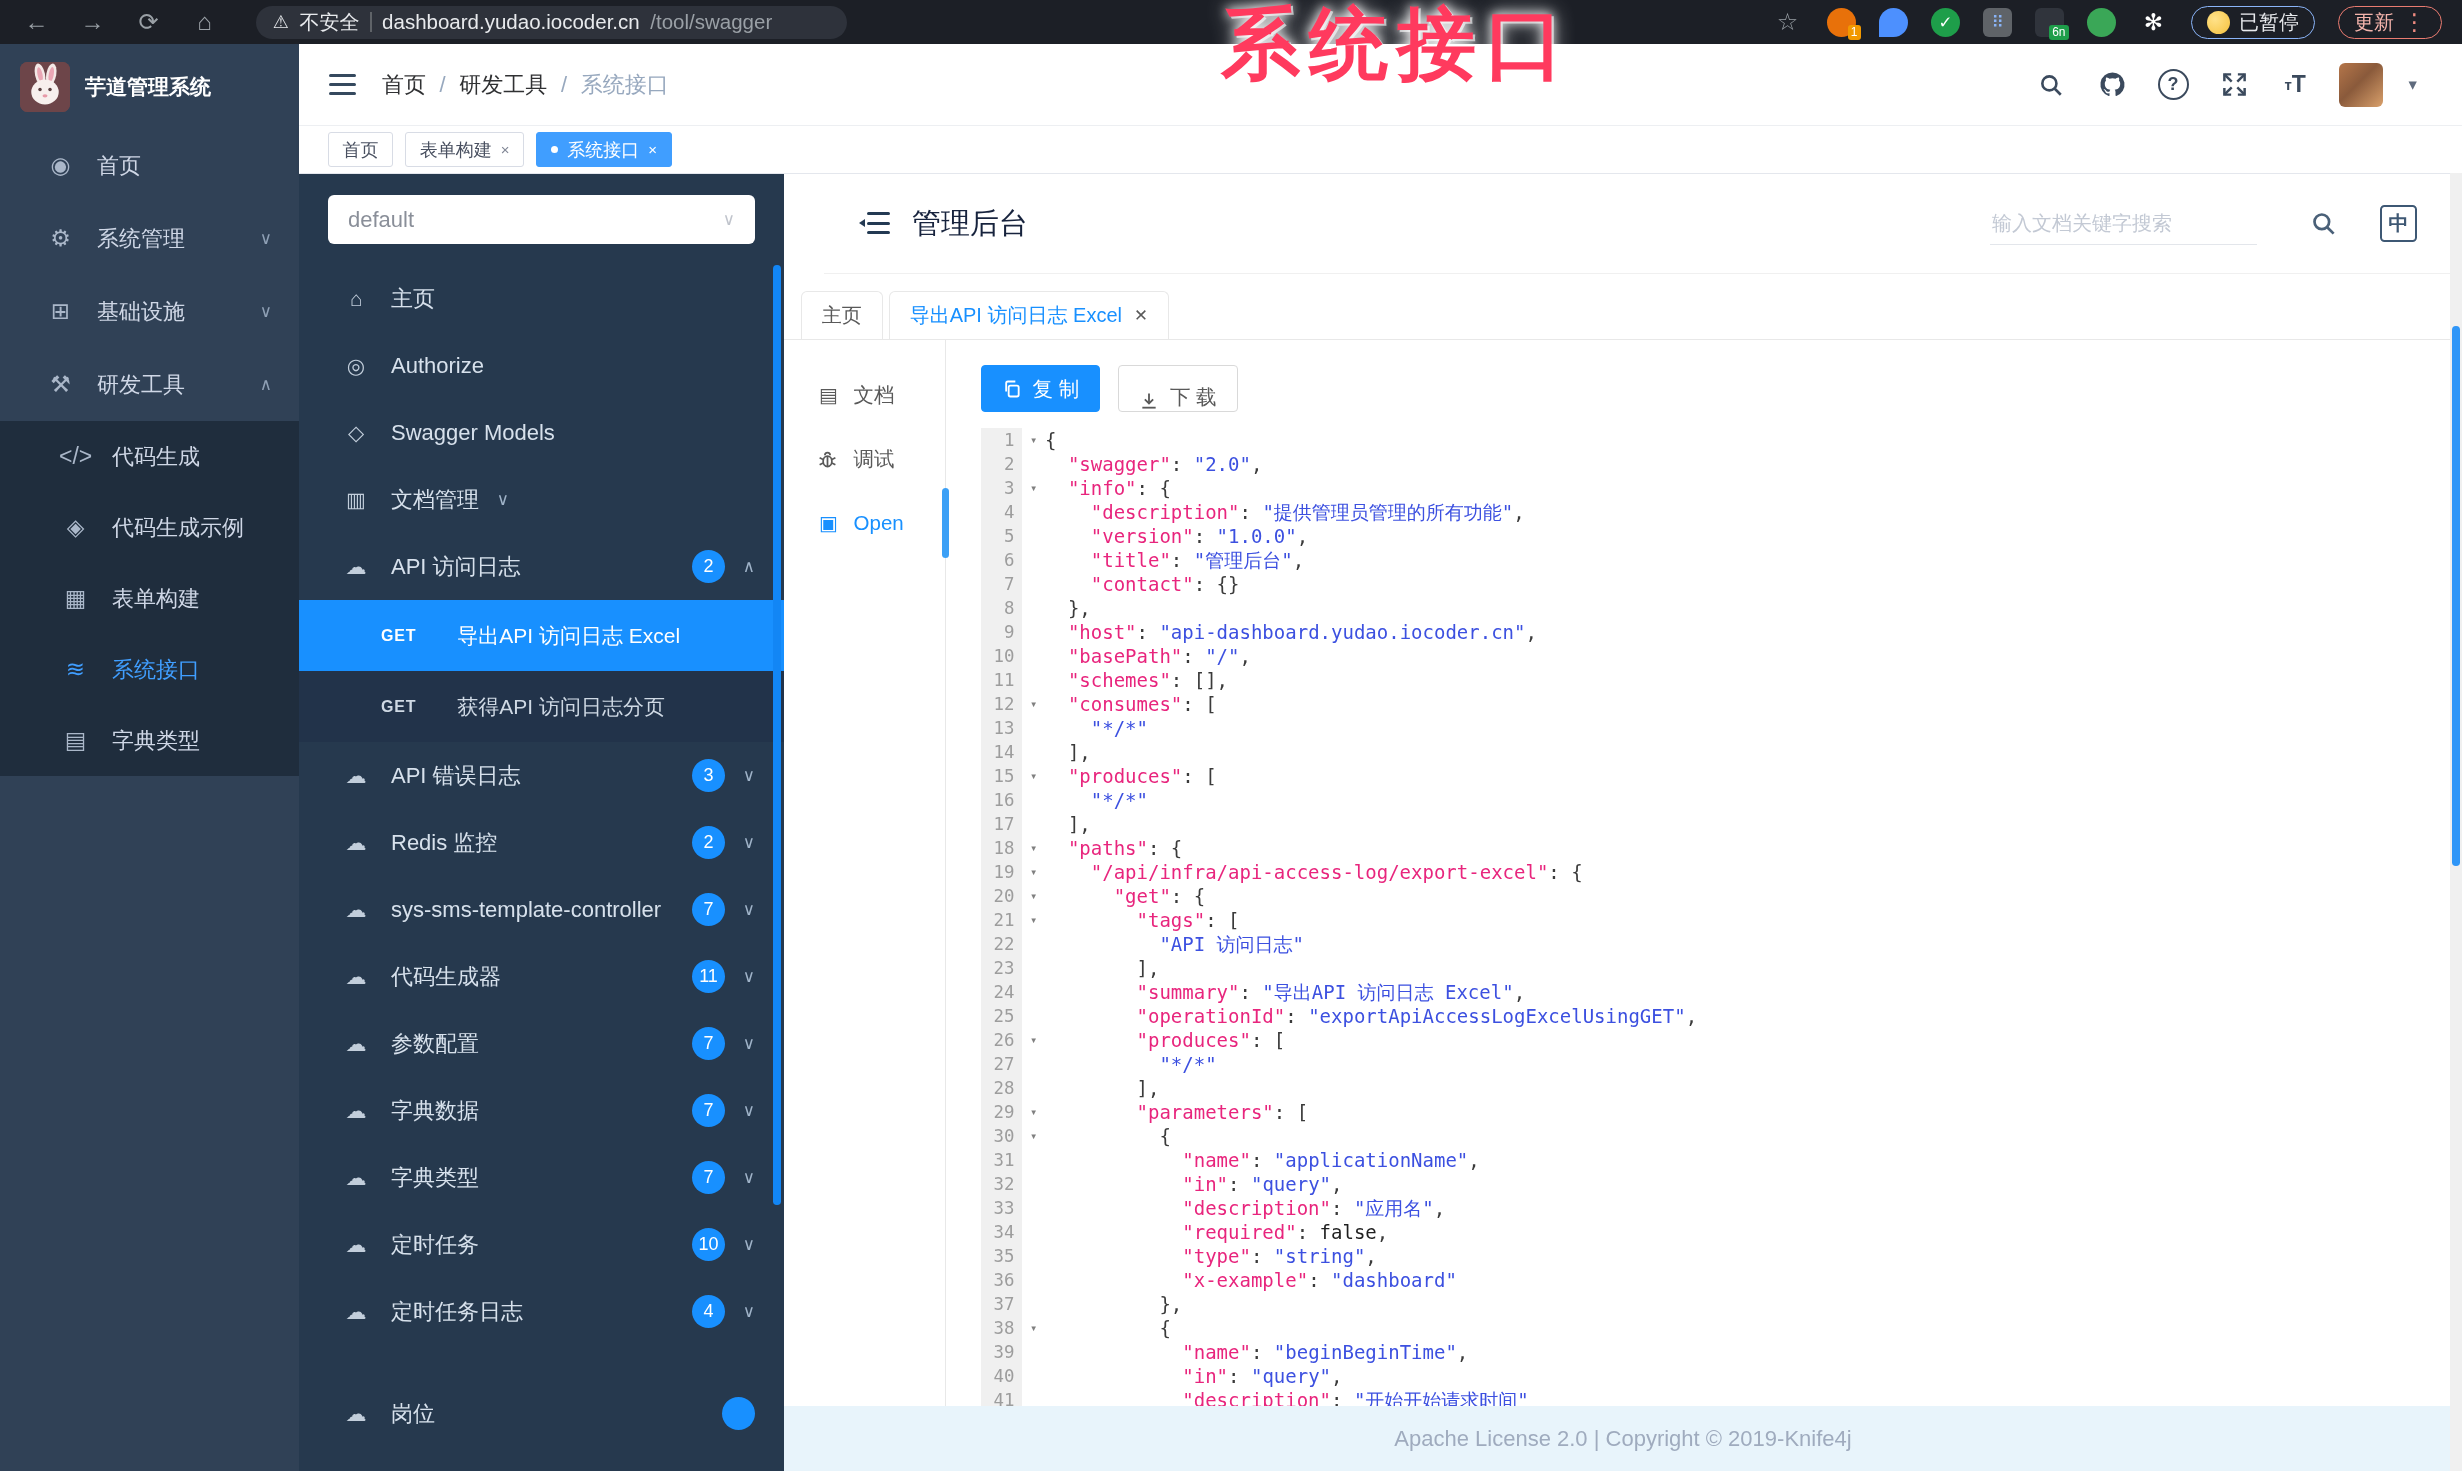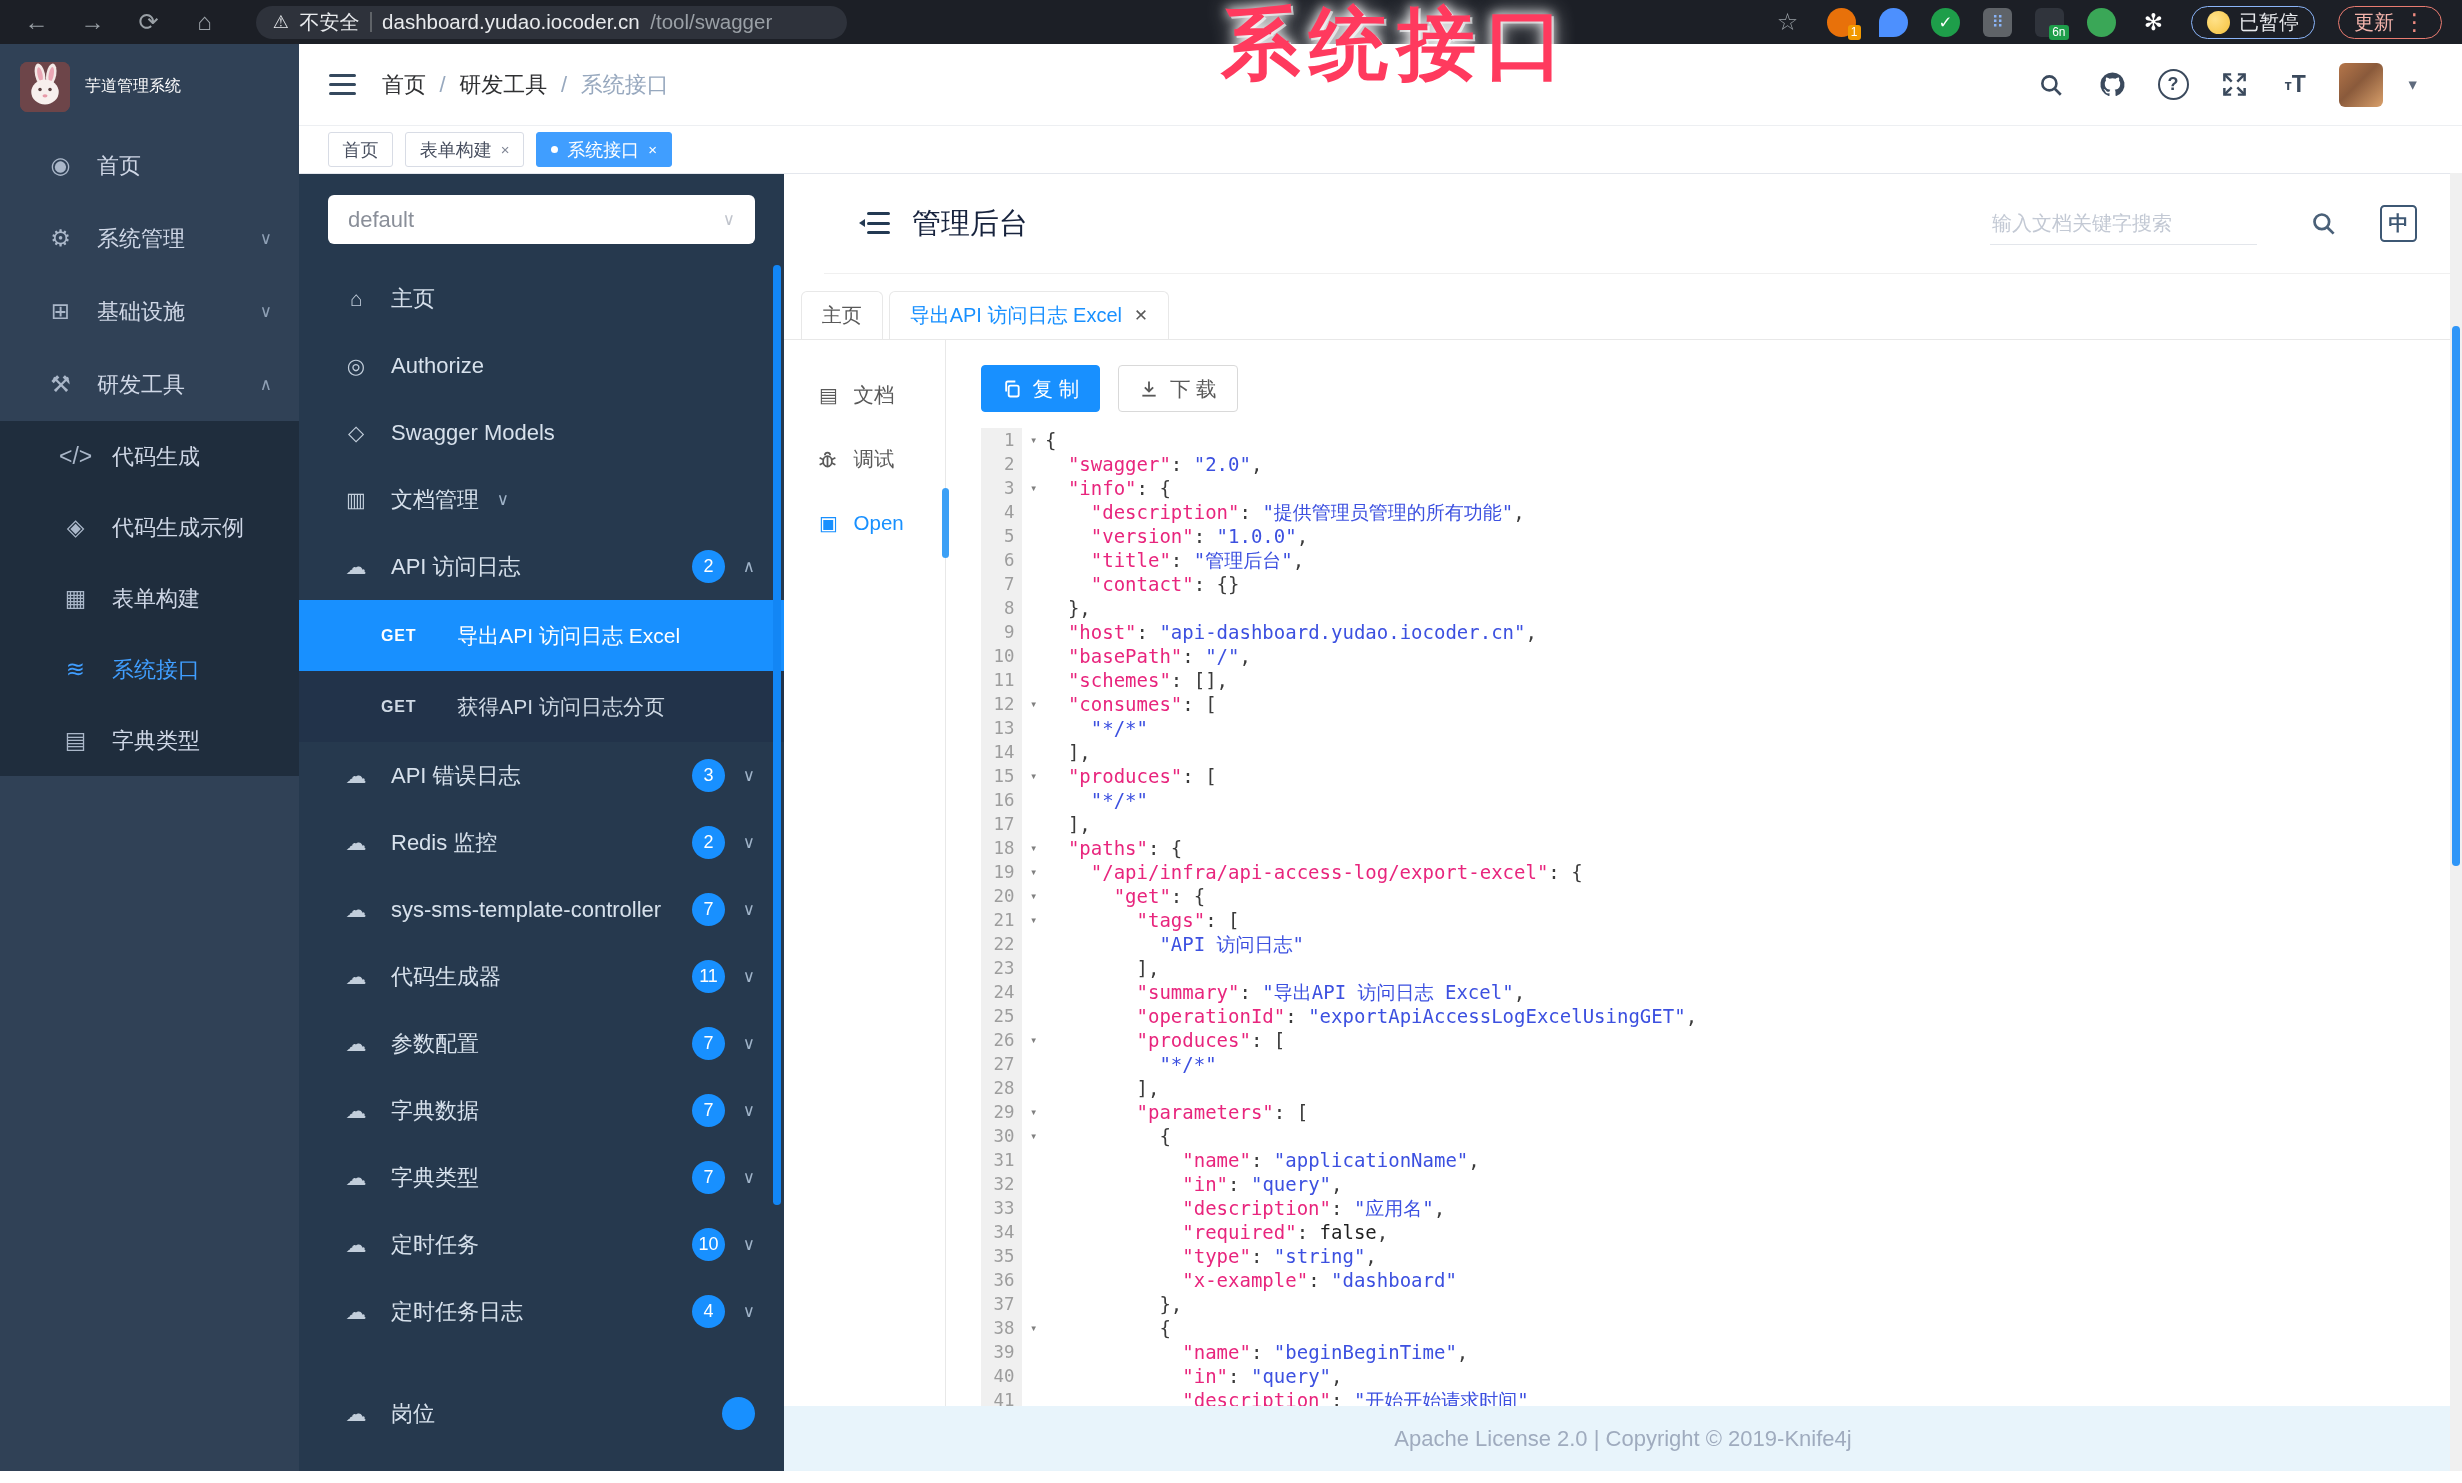--- a/index.html
+++ b/index.html
@@ -24,21 +24,21 @@
   .vdots{color:#ef8b80;font-size:23px;letter-spacing:0;}
   
   .watermark{position:absolute;left:1221px;top:-7.6px;z-index:60;font-size:79px;font-weight:700;letter-spacing:9px;color:#ff3a5e;
     text-shadow:0 0 10.6px #fff,0 0 21px rgba(255,255,255,.85),2.3px 2.3px 0 rgba(255,255,255,.6);pointer-events:none;}
   
   .app{position:absolute;left:0;top:44px;width:2462px;height:1427px;display:flex;}
   
   .sidebar{width:299px;flex:0 0 299px;background:#304156;color:#cfd7e6;overflow:hidden;}
   .logo-row{height:85px;display:flex;align-items:center;padding-left:20px;gap:15px;}
   .logo-img{width:50px;height:50px;border-radius:7.6px;background:#6d4549;overflow:hidden;flex:0 0 auto;}
-  .logo-title{color:#fff;font-size:16px;font-weight:400;white-space:nowrap;}
+  .logo-title{color:#fff;font-size:21px;font-weight:700;white-space:nowrap;}
   .s-item{height:73px;display:flex;align-items:center;padding:0 27px 0 44px;position:relative;font-size:22px;color:#cfd7e6;cursor:pointer;}
   .s-ico{width:33px;margin-right:20px;font-size:23px;text-align:center;color:#aab7c9;flex:0 0 auto;}
   .s-lbl{white-space:nowrap;}
   .s-chev{margin-left:auto;font-size:16.7px;color:#8fa0b5;}
   .s-sub{background:#1f2d3d;}
   .s-sub .s-item{padding-left:59px;height:71px;}
   .s-item.act,.s-item.act .s-ico{color:#409eff;}
   
   .rcol{flex:1;display:flex;flex-direction:column;min-width:0;}
   .hdr{height:82px;background:#fff;display:flex;align-items:center;padding:0 45px 0 30px;box-sizing:border-box;border-bottom:0.8px solid #eef0f3;gap:26px;}
@@ -103,21 +103,21 @@
   .dbody{flex:1;display:flex;min-height:0;}
   .strip{width:162px;flex:0 0 162px;border-right:0.8px solid #e8e8e8;padding-top:26px;box-sizing:border-box;position:relative;}
   .st-item{height:58px;display:flex;align-items:center;gap:13.6px;padding-left:33px;font-size:20.5px;color:#595959;cursor:pointer;position:relative;margin-bottom:6px;}
   .st-item .ico{width:23px;text-align:center;font-size:20px;}
   .st-item.act{color:#1890ff;}
   .st-item.act .ind{position:absolute;right:-3.8px;top:-6px;width:6.8px;height:70px;border-radius:3.8px;background:#3ca0f6;}
   .edcol{flex:1;min-width:0;padding:16.7px 0 0 35px;display:flex;flex-direction:column;}
   .btnrow{display:flex;gap:18px;align-items:center;height:64px;flex:0 0 auto;}
   .btn{height:47px;border-radius:4px;display:flex;align-items:center;gap:10.6px;padding:0 20px;font-size:20.5px;cursor:pointer;box-sizing:border-box;}
   .btn-primary{background:#1890ff;color:#fff;border:0.8px solid #1890ff;}
-  .btn-default{background:#fff;color:#595959;border:0.8px solid #d9d9d9;}
+  .btn-default{background:#fff;color:#595959;border:0.8px solid #d9d9d9;align-items:flex-end;}
   
   .editor{flex:1;margin-top:7.6px;display:flex;flex-direction:column;overflow:hidden;font-family:"DejaVu Sans Mono","Liberation Mono",monospace;}
   .cl{display:flex;height:24px;line-height:24px;flex:0 0 auto;}
   .cl .gut{width:41px;flex:0 0 41px;background:#f0f0f0;color:#9d9d9d;font-size:17.4px;text-align:right;padding-right:7.6px;box-sizing:border-box;}
   .cl .fold{width:23px;flex:0 0 23px;font-size:12px;color:#808080;text-align:center;}
   .cl .txt{white-space:pre;font-size:19px;color:#3b3b3b;}
   .tk-k{color:#e8257d;}
   .tk-s{color:#3c50e0;}
   .tk-b{color:#1f1f1f;}
   

